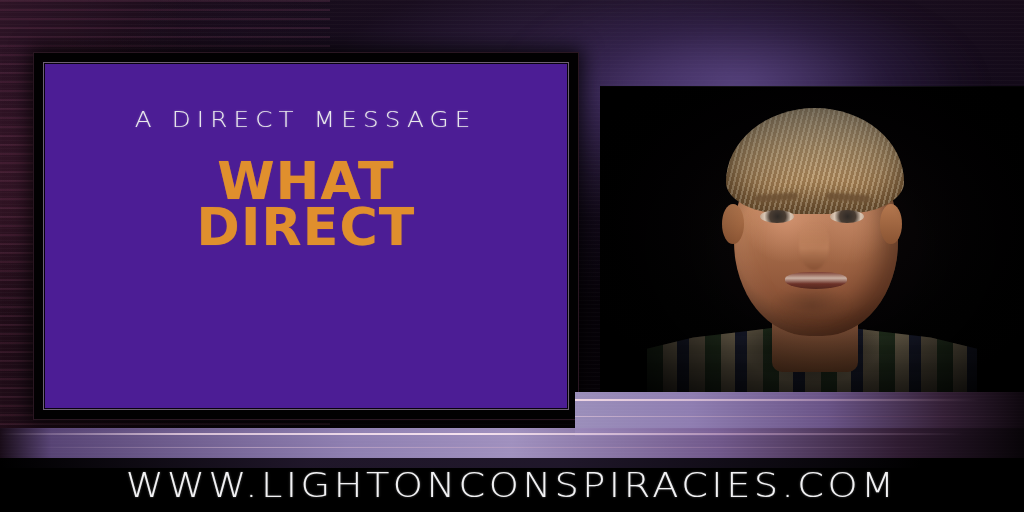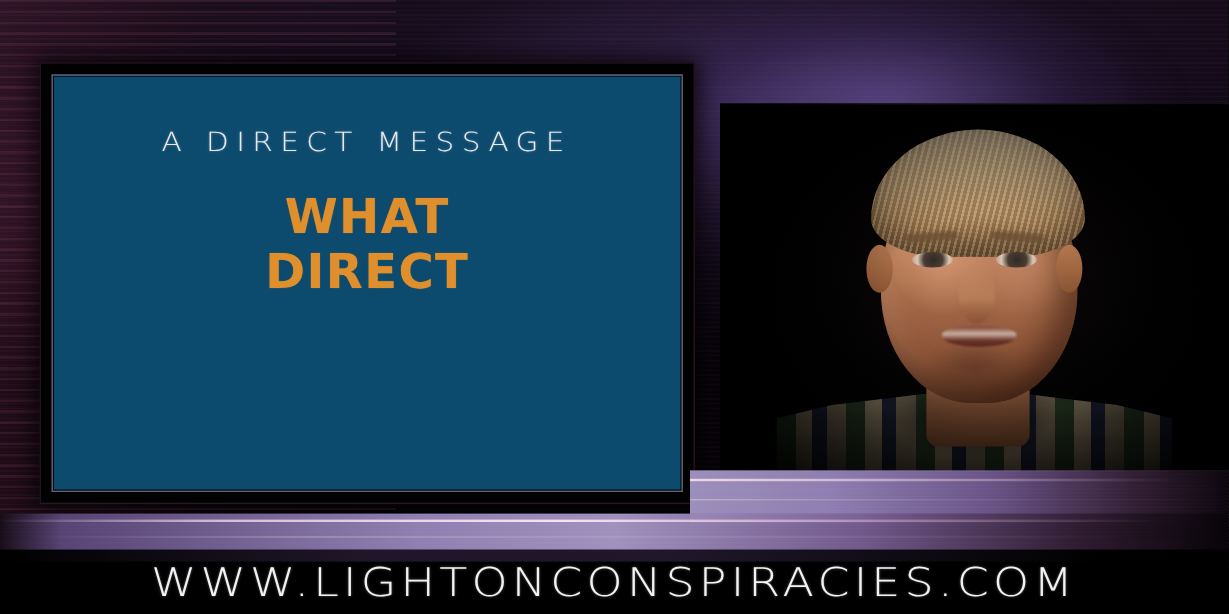--- a/index.html
+++ b/index.html
@@ -45,21 +45,21 @@
 
   
   .slide-outer{
     position:absolute;left:33px;top:52px;width:544px;height:366px;
     background:#020102;
     border:1px solid #2a1722;
     box-shadow:0 0 18px 4px rgba(0,0,0,.75);
   }
   .slide-inner{
     position:absolute;left:9px;top:9px;right:9px;bottom:9px;
-    background:#0c4a6e;
+    background:#4c1d95;
     border:1px solid #6e5f72;
     box-shadow:inset 0 0 0 1px rgba(0,0,0,.9);
   }
   .slide-content{
     position:absolute;inset:0;
     display:flex;flex-direction:column;align-items:center;
   }
   .kicker{
     margin-top:44px;
     color:#e9e9ec;
@@ -69,21 +69,21 @@
     font-family:"DejaVu Sans", sans-serif;
     transform:scaleX(1.12);
     text-shadow:0 0 2px rgba(255,255,255,.35);
     white-space:nowrap;
   }
   .headline{
     margin-top:26px;
     text-align:center;
     color:#e08f2d;
     font-weight:bold;
-    font-size:40px;
+    font-size:52px;
     line-height:46px;
     letter-spacing:1.2px;
     font-family:"DejaVu Sans", sans-serif;
     text-shadow:0 0 1px rgba(224,143,45,.6);
   }
   .headline div{white-space:nowrap;}
 
   
   .video-panel{
     position:absolute;left:600px;top:86px;width:424px;height:307px;

